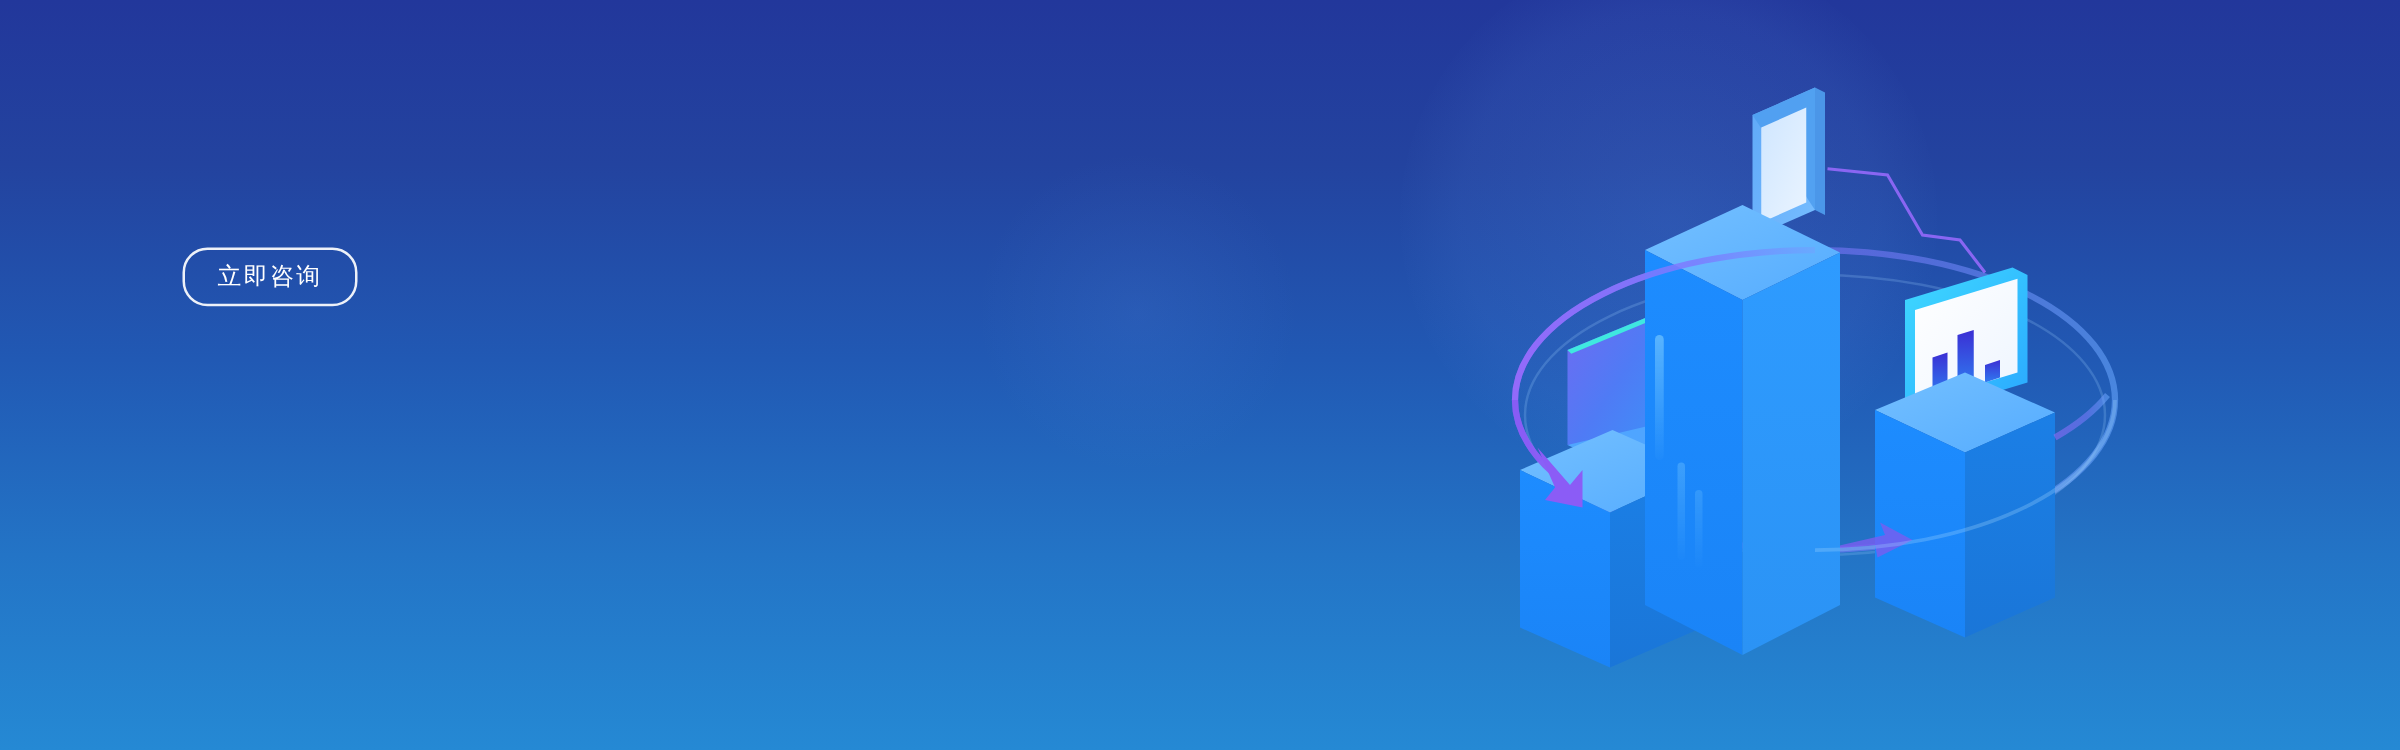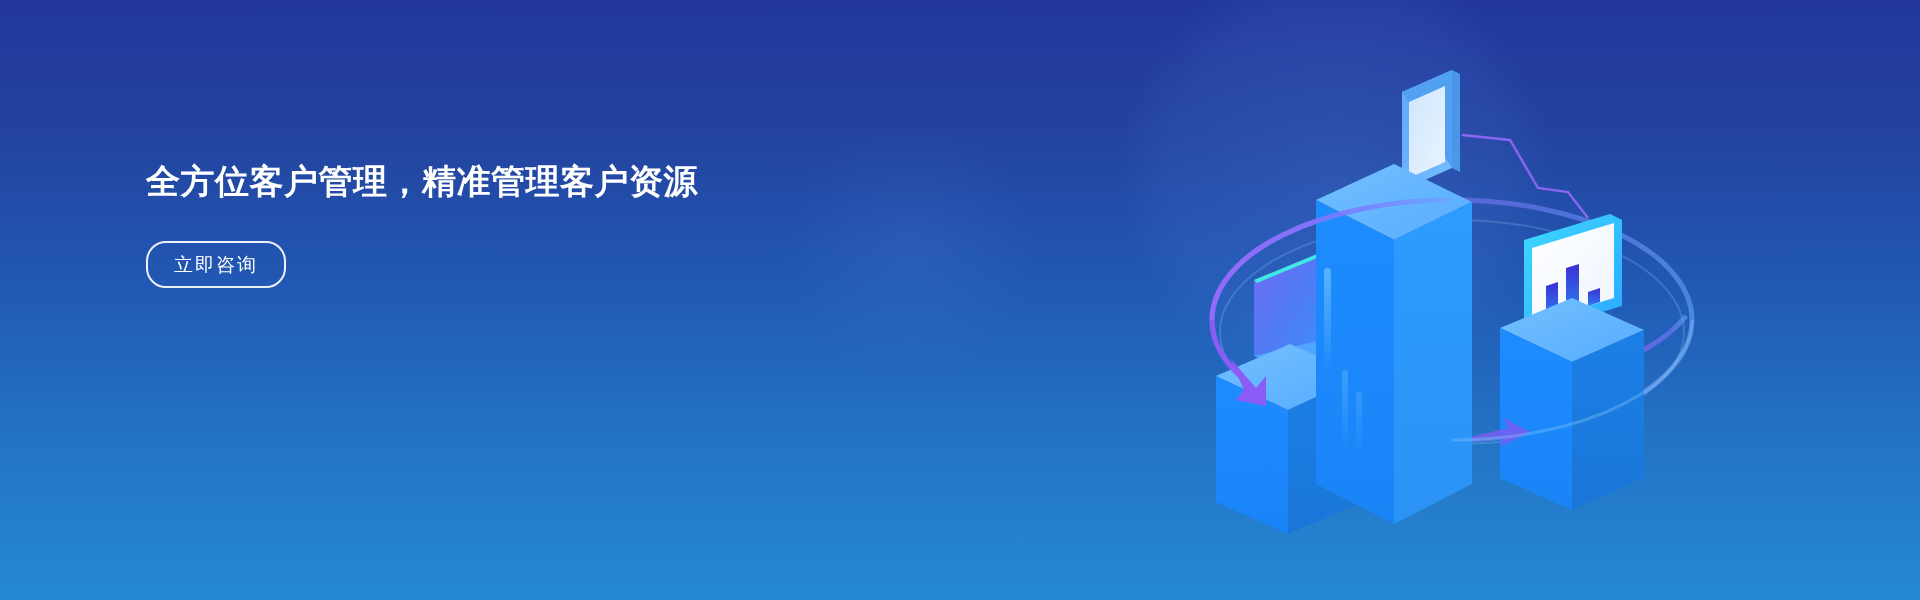--- a/index.html
+++ b/index.html
@@ -93,21 +93,20 @@
 </style>
 </head>
 <body>
 
 <div class="banner">
 
   <div class="bg-sheen"></div>
   <div class="bg-sheen2"></div>
 
   <div class="copy">
-    <h1 class="headline">全方位客户管理，精准管理客户资源</h1>
     <button class="cta">立即咨询</button>
   </div>
 
   <div class="art">
     <svg viewBox="0 0 560 520" xmlns="http://www.w3.org/2000/svg">
       <defs>
         <linearGradient id="gPillarFront" x1="0" y1="0" x2="0" y2="1">
           <stop offset="0%" stop-color="#1d8cff"></stop>
           <stop offset="100%" stop-color="#1a84f7"></stop>
         </linearGradient>

